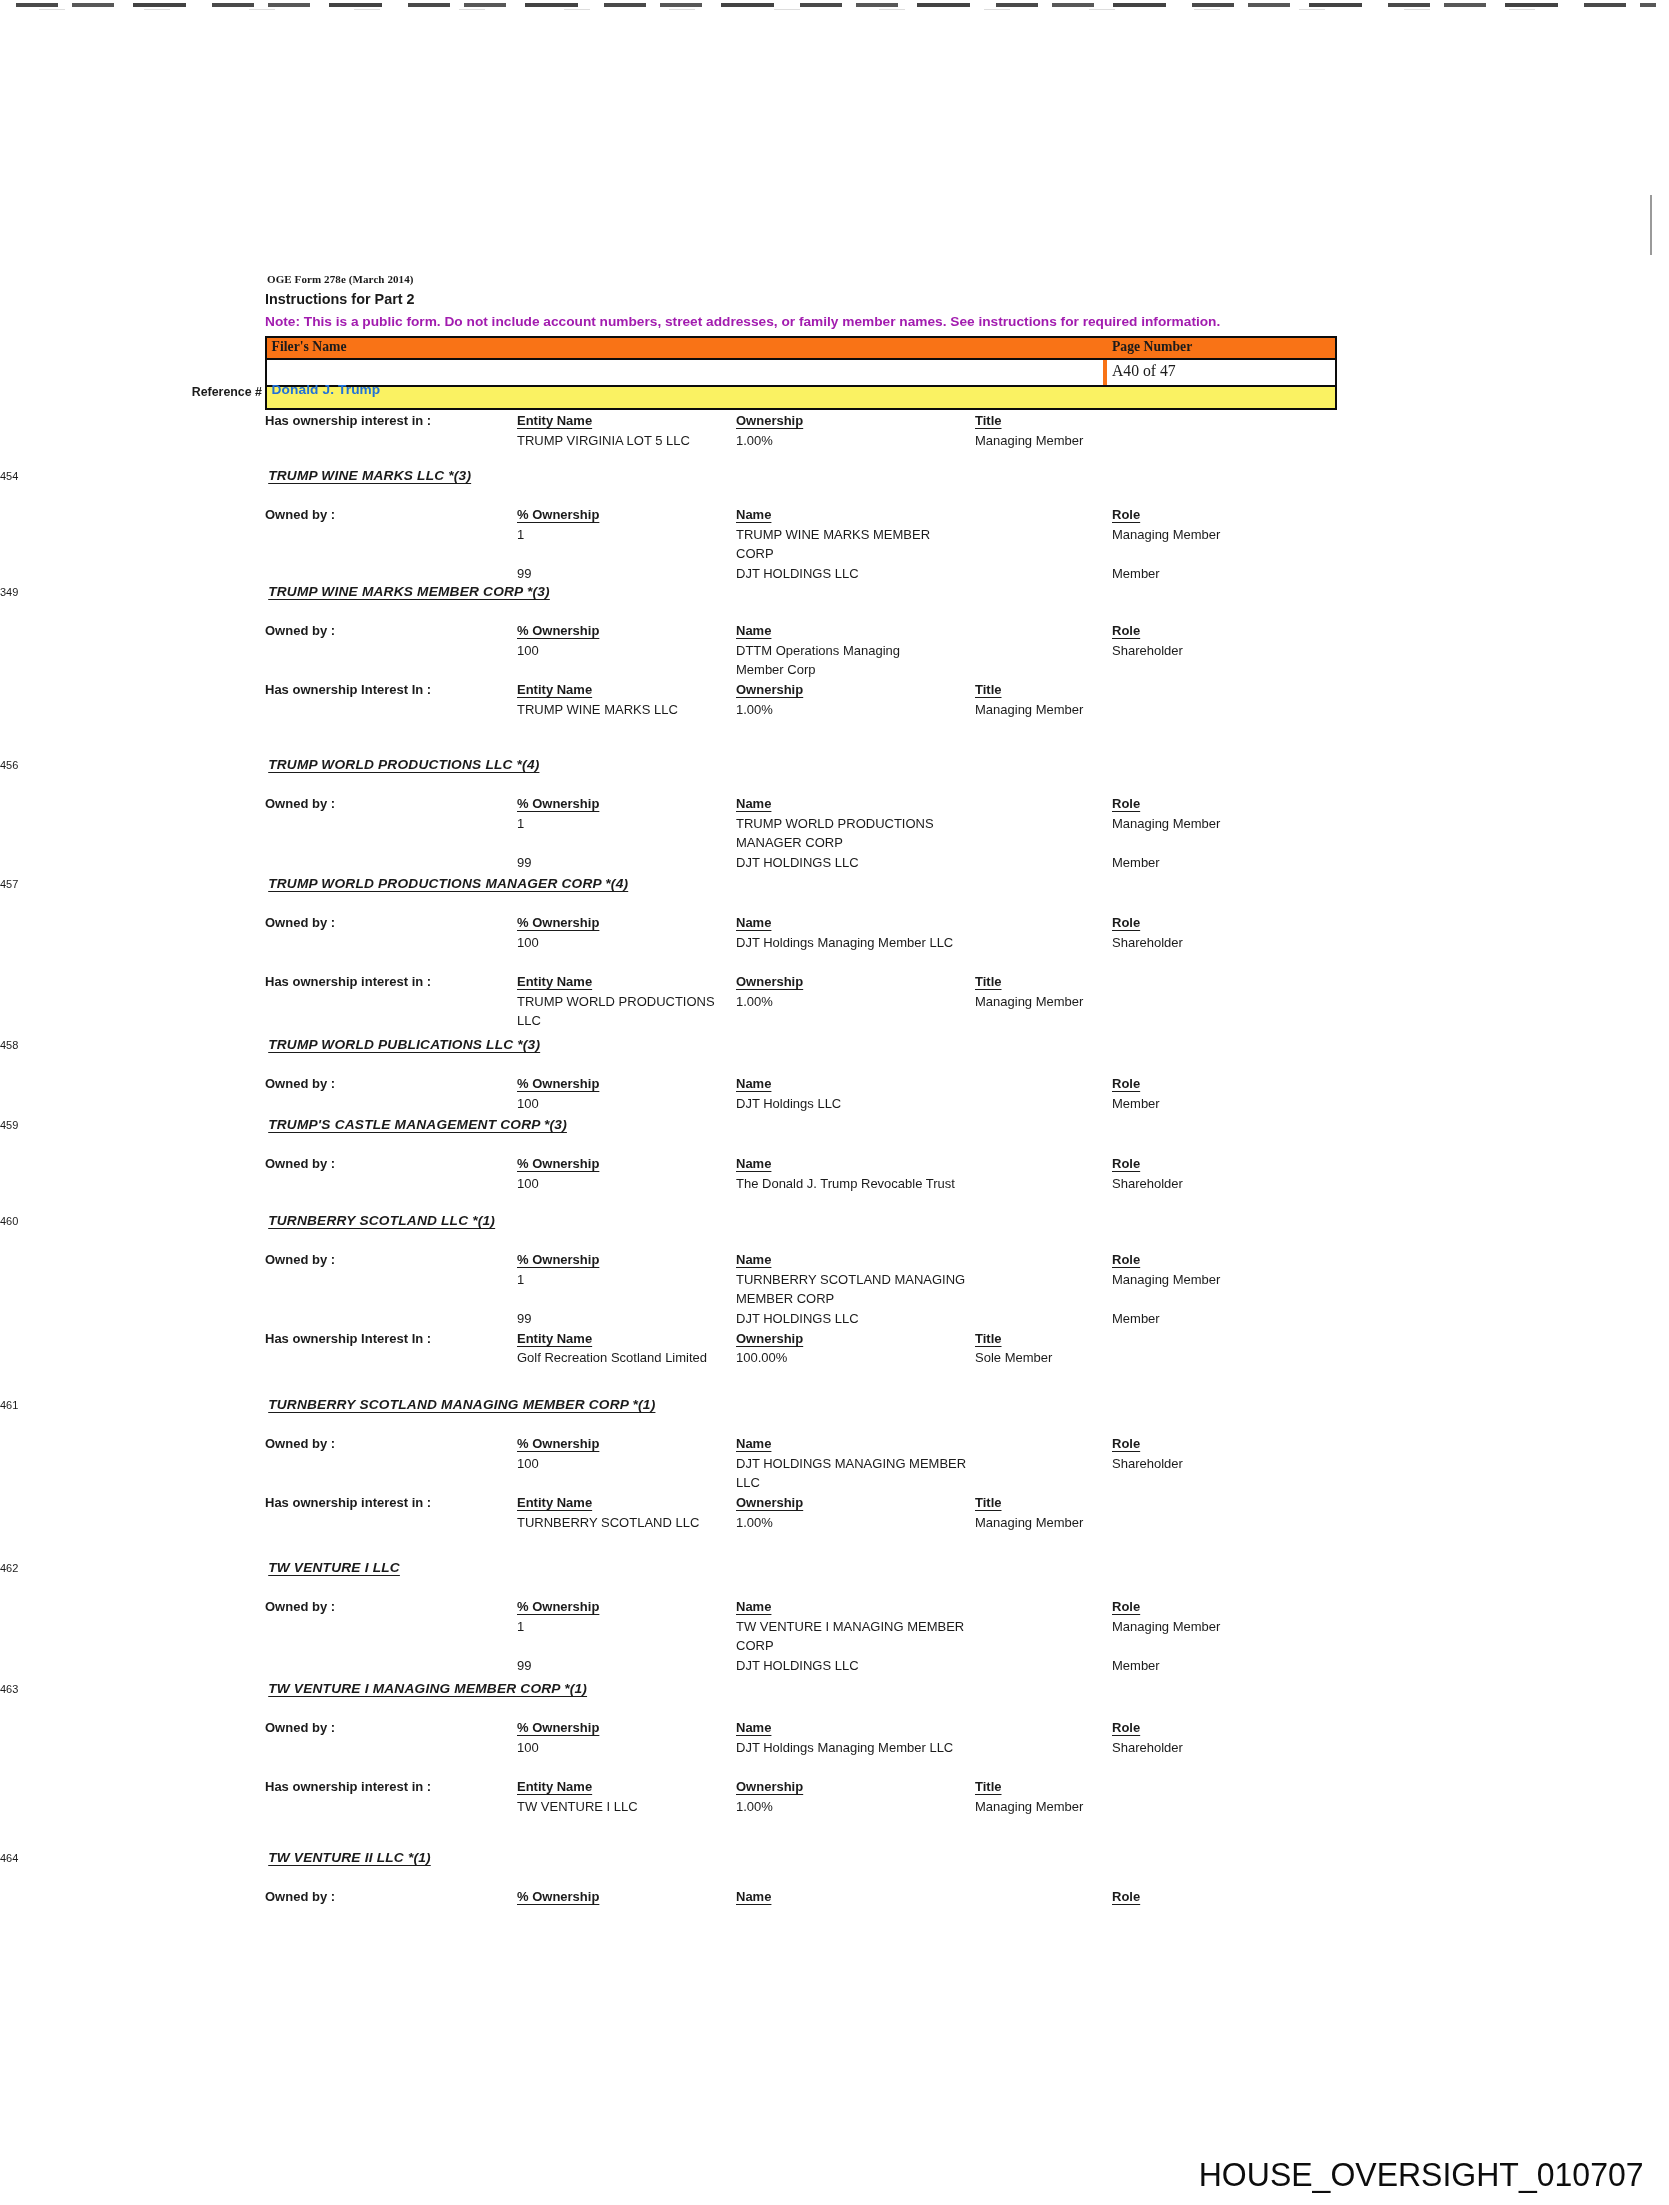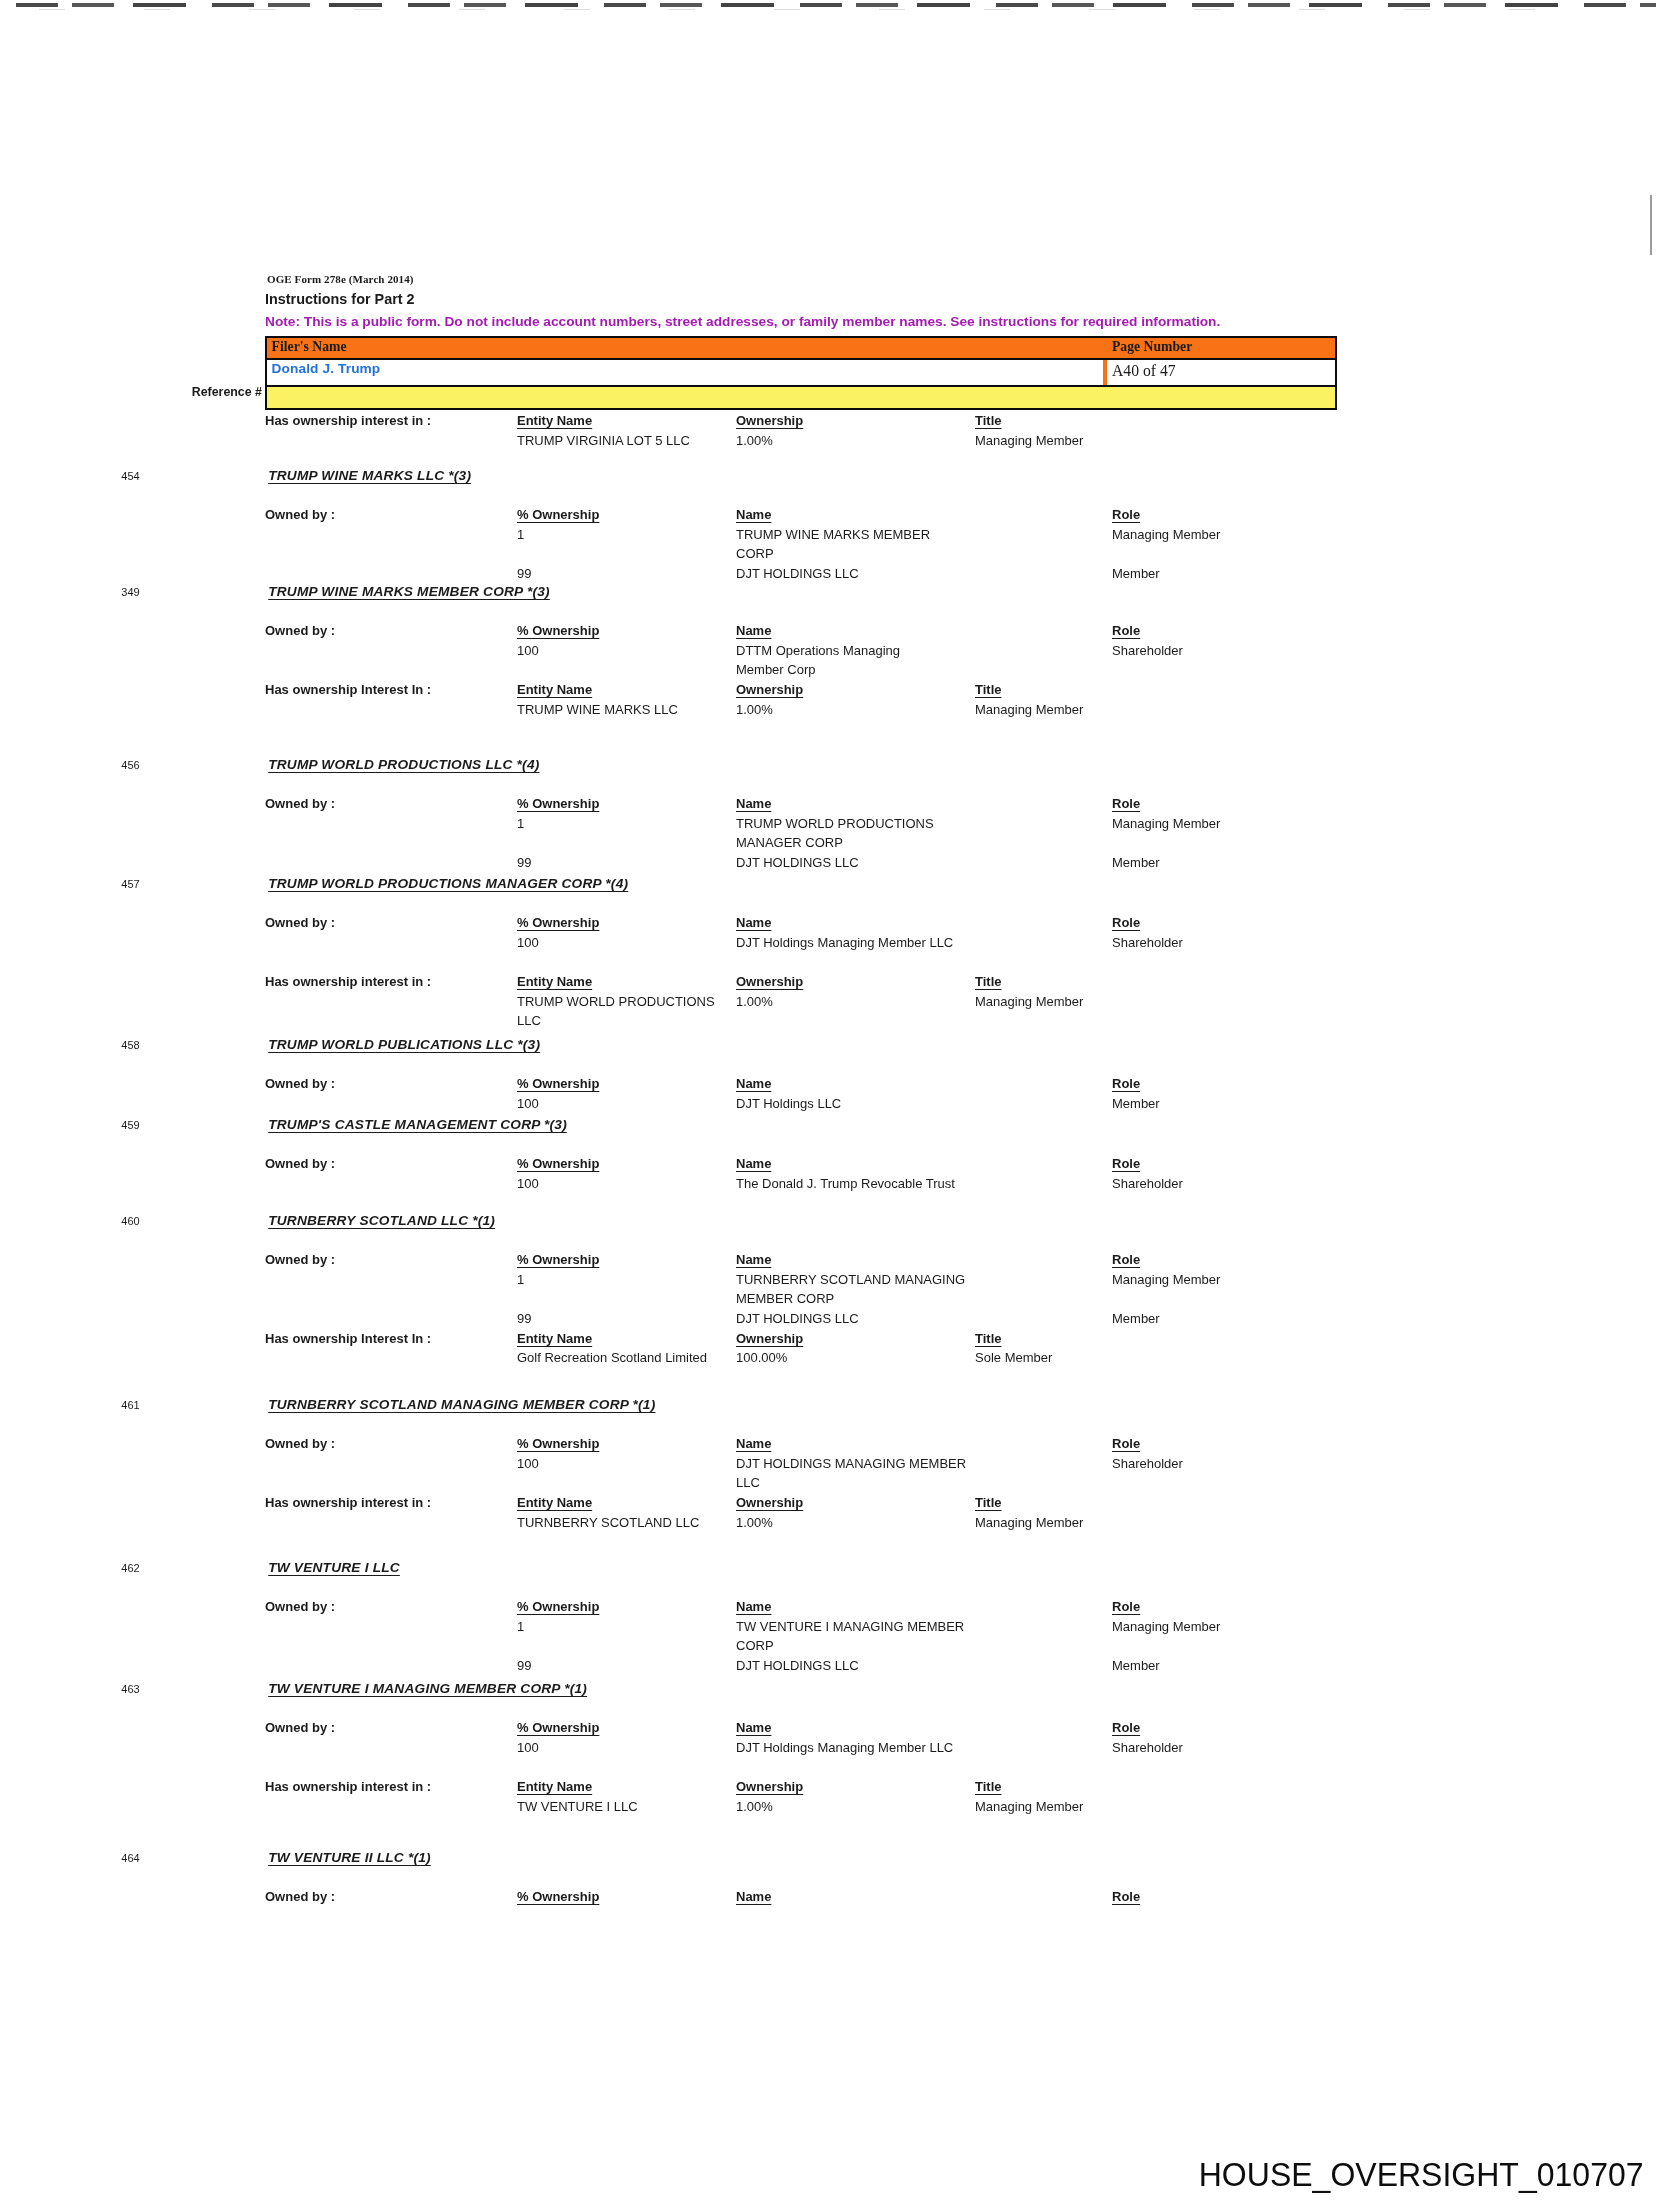--- a/index.html
+++ b/index.html
@@ -20,28 +20,28 @@
   
   .filer-table{position:absolute;left:265px;top:336px;width:1068px;border:2.6px solid #0c0c0c;}
   .ft-row{display:flex;}
   .ft-row.hdr{height:19.6px;}
   .ft-row.val{height:25px;border-top:2.6px solid #0c0c0c;background:#ffffff;}
   .ft-row.ref{height:21.6px;border-top:2.6px solid #0c0c0c;}
   .ft-main{flex:1;padding:1.3px 0 0 4.6px;}
   .ft-page{width:223px;border-left:4px solid #f97316;padding:1.3px 0 0 5.2px;}
   .serif{font-family:"Liberation Serif",serif;}
   .ft-label{font-size:13.7px;font-weight:600;}
-  .filer-name{font-size:13.7px;font-weight:bold;padding-top:1px;letter-spacing:0.1px;}
+  .filer-name{font-size:13.7px;font-weight:bold;padding-top:22px;letter-spacing:0.1px;}
   .page-num{font-size:15.7px;font-weight:400;padding-top:2.6px;}
   .ref-label{position:absolute;left:149px;top:385px;width:113px;text-align:right;
     font-size:12.4px;font-weight:bold;}
   
   .sec{position:absolute;left:0;width:1669px;}
   .sec-head{display:flex;align-items:baseline;line-height:18.3px;}
-  .sec-num{width:261px;text-align:center;font-size:11px;}
+  .sec-num{width:261px;text-align:left;font-size:11px;}
   .sec-title{margin-left:7.2px;font-size:13.7px;font-weight:bold;font-style:italic;
     letter-spacing:0.2px;text-decoration:underline;text-decoration-thickness:1.3px;text-underline-offset:3.3px;}
   .grid{display:grid;grid-template-columns:252px 219px 376px 275px;margin-left:265px;margin-top:20px;}
   .grid.has{grid-template-columns:252px 219px 239px 275px;margin-top:0;}
   .grid.has.abs{position:absolute;margin-top:0;}
   .grid.has.gap{margin-top:19.6px;}
   .grid>div{font-size:13px;line-height:19.6px;}
   .b{font-weight:bold;}
   .u{text-decoration:underline;text-decoration-thickness:1.3px;text-underline-offset:2.6px;}
   .pre{white-space:pre-line;}

